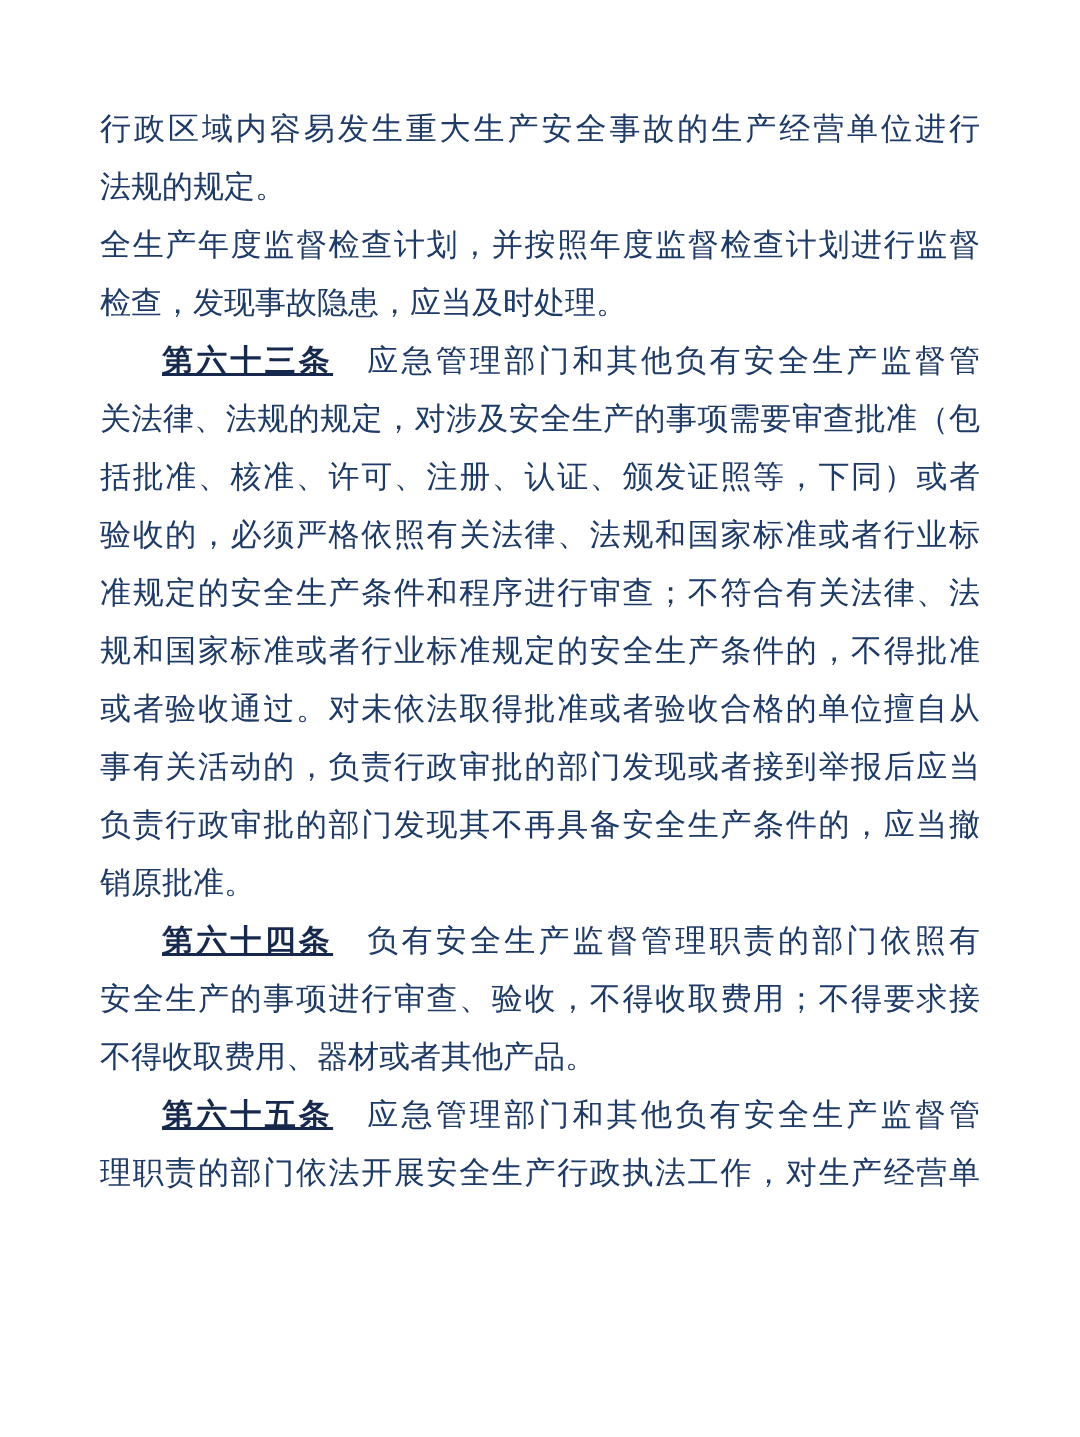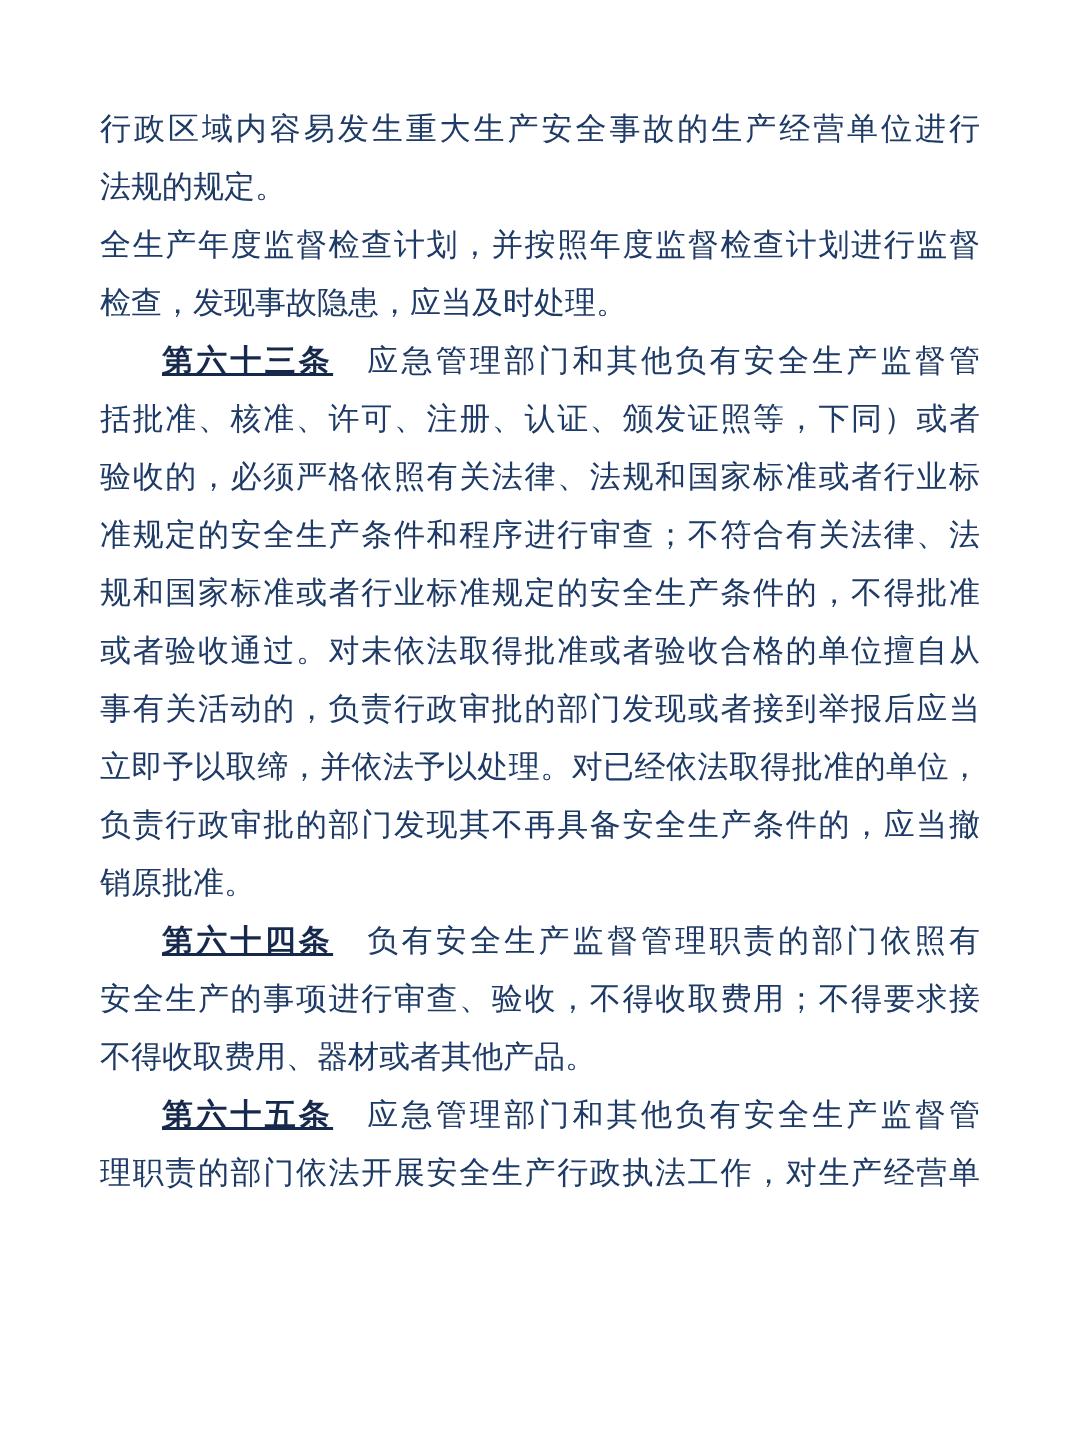--- a/index.html
+++ b/index.html
@@ -46,27 +46,27 @@
 </head>
 <body style="background: rgb(255, 255, 255);">
 
 <div class="page">
   <div class="text-body">
       <div class="line justify" style="color: rgb(30, 58, 102);"><span>行政区域内容易发生重大生产安全事故的生产经营单位进行</span></div>
       <div class="line" style="color: rgb(30, 58, 102);"><span>法规的规定。</span></div>
       <div class="line justify" style="color: rgb(30, 58, 102);"><span>全生产年度监督检查计划，并按照年度监督检查计划进行监督</span></div>
       <div class="line" style="color: rgb(30, 58, 102);"><span>检查，发现事故隐患，应当及时处理。</span></div>
       <div class="line indent justify" style="color: rgb(30, 58, 102);"><b style="color: rgb(22, 41, 77);">第六十三条</b><span>　应急管理部门和其他负有安全生产监督管</span></div>
+      <div class="line justify" style="color: rgb(30, 58, 102);"><span>关法律、法规的规定，对涉及安全生产的事项需要审查批准（包</span></div>
       <div class="line justify" style="color: rgb(30, 58, 102); font-family: Liberation Serif, serif;"><span>括批准、核准、许可、注册、认证、颁发证照等，下同）或者</span></div>
       <div class="line justify" style="color: rgb(30, 58, 102);"><span>验收的，必须严格依照有关法律、法规和国家标准或者行业标</span></div>
       <div class="line justify" style="color: rgb(30, 58, 102);"><span>准规定的安全生产条件和程序进行审查；不符合有关法律、法</span></div>
       <div class="line justify" style="color: rgb(30, 58, 102);"><span>规和国家标准或者行业标准规定的安全生产条件的，不得批准</span></div>
       <div class="line justify" style="color: rgb(30, 58, 102);"><span>或者验收通过。对未依法取得批准或者验收合格的单位擅自从</span></div>
       <div class="line justify" style="color: rgb(30, 58, 102);"><span>事有关活动的，负责行政审批的部门发现或者接到举报后应当</span></div>
-      <div class="line justify" style="color: rgb(30, 58, 102);"><span>立即予以取缔，并依法予以处理。对已经依法取得批准的单位，</span></div>
       <div class="line justify" style="color: rgb(30, 58, 102);"><span>负责行政审批的部门发现其不再具备安全生产条件的，应当撤</span></div>
       <div class="line" style="color: rgb(30, 58, 102);"><span>销原批准。</span></div>
       <div class="line indent justify" style="color: rgb(30, 58, 102);"><b style="color: rgb(22, 41, 77); margin-top: 12px;">第六十四条</b><span>　负有安全生产监督管理职责的部门依照有</span></div>
       <div class="line justify" style="color: rgb(30, 58, 102);"><span>安全生产的事项进行审查、验收，不得收取费用；不得要求接</span></div>
       <div class="line" style="color: rgb(30, 58, 102);"><span>不得收取费用、器材或者其他产品。</span></div>
       <div class="line indent justify" style="color: rgb(30, 58, 102);"><b style="color: rgb(22, 41, 77);">第六十五条</b><span>　应急管理部门和其他负有安全生产监督管</span></div>
       <div class="line justify" style="color: rgb(30, 58, 102);"><span>理职责的部门依法开展安全生产行政执法工作，对生产经营单</span></div>
     </div>
 </div>
 

